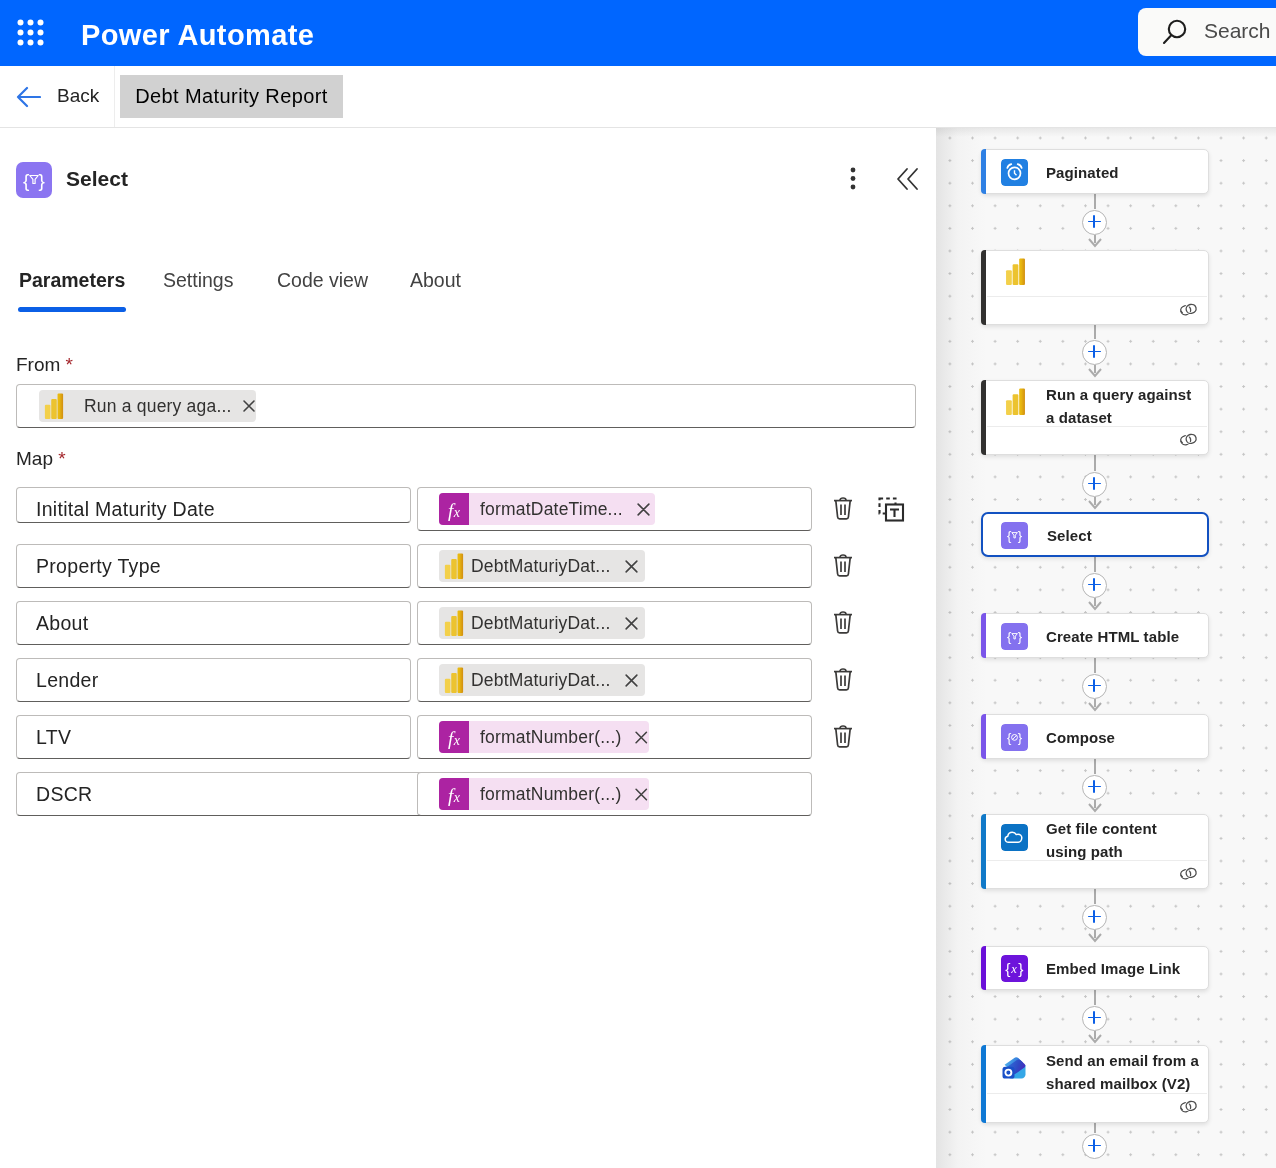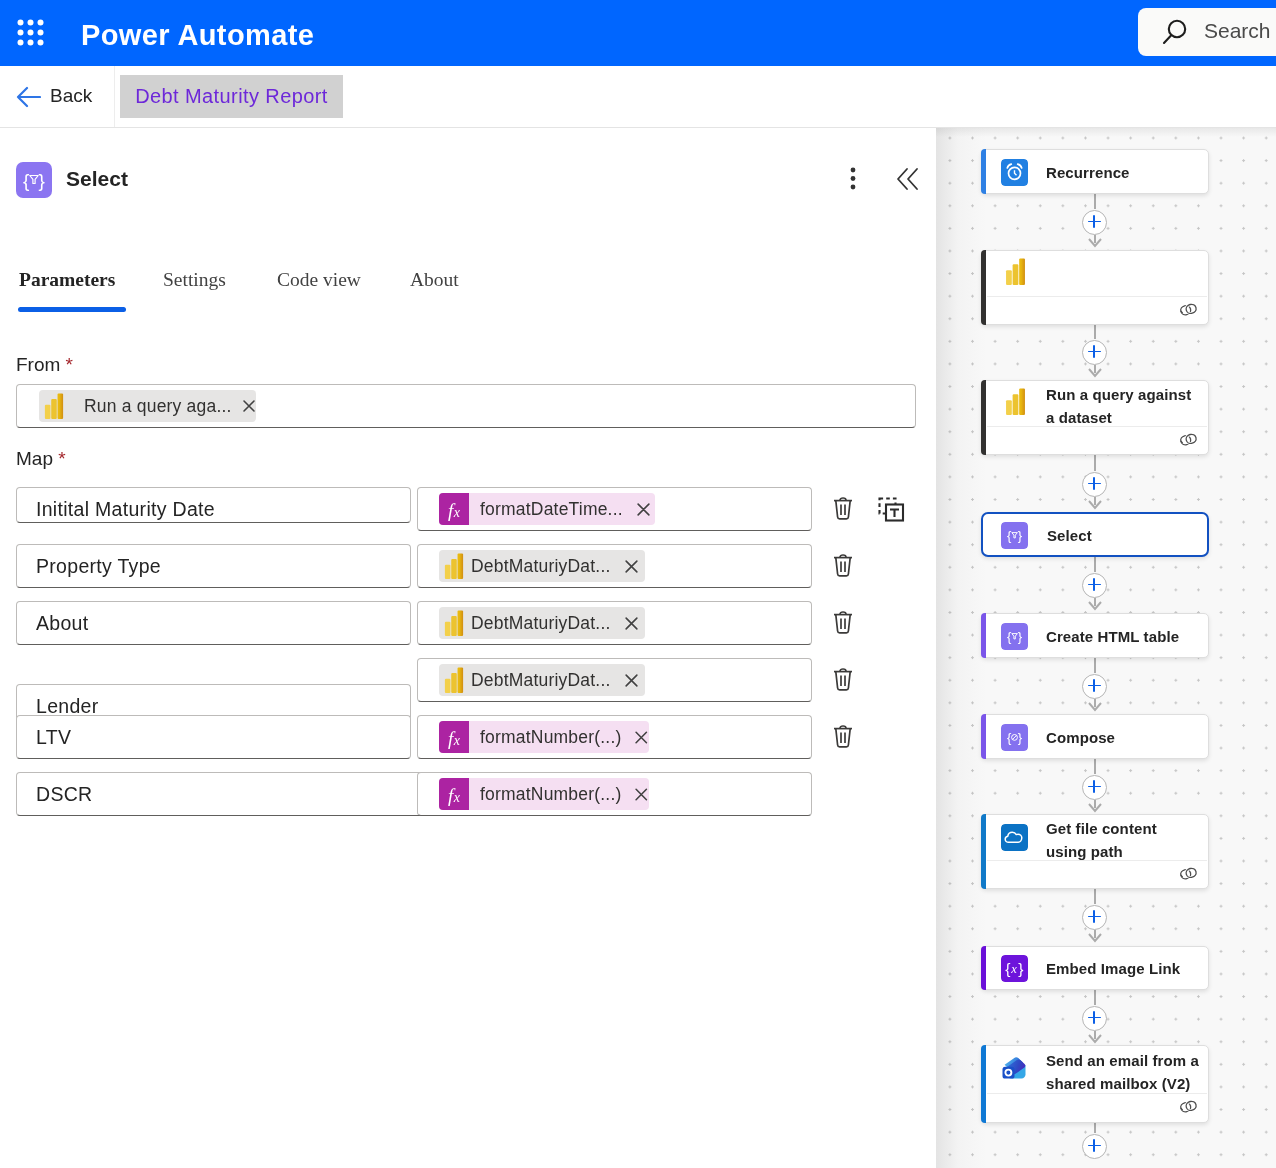--- a/index.html
+++ b/index.html
@@ -9,29 +9,29 @@
 
   
   .topbar { position:absolute; left:0; top:0; width:1276px; height:66px; background:#0066FF; }
   .waffle { position:absolute; left:17px; top:19px; width:27px; height:27px; }
   .pa-title { position:absolute; left:81px; top:19px; color:#fff; font-size:29px; font-weight:700; letter-spacing:0.4px; }
   .searchbox { position:absolute; left:1138px; top:8px; width:140px; height:48px; background:#FAFAF9; border-radius:8px 0 0 8px; }
   .search-txt { position:absolute; left:66px; top:11px; font-size:21px; color:#4a4a4a; white-space:nowrap; }
 
   
   .navbar { position:absolute; left:0; top:66px; width:1276px; height:62px; background:#fff; border-bottom:1px solid #E4E4E4; }
-  .back-txt { position:absolute; left:50px; top:85px; font-size:19px; color:#242424; }
-  .flowname { position:absolute; left:120px; top:75px; width:223px; height:43px; background:#D1D1D1; color:#6d28d9; font-size:20px; line-height:43px; text-align:center; letter-spacing:0.4px; }
+  .back-txt { position:absolute; left:57px; top:85px; font-size:19px; color:#242424; }
+  .flowname { position:absolute; left:120px; top:75px; width:223px; height:43px; background:#D1D1D1; color:#000000; font-size:20px; line-height:43px; text-align:center; letter-spacing:0.4px; }
 
   
   .leftpanel { position:absolute; left:0; top:128px; width:936px; height:1040px; background:#fff; }
   .sel-icon { position:absolute; left:16px; top:162px; width:36px; height:36px; background:#8B75F1; border-radius:7px; }
   .sel-title { position:absolute; left:66px; top:167px; font-size:21px; font-weight:700; color:#242424; }
 
-  .tab { position:absolute; top:269px; font-size:19.5px; color:#424242;font-family:Liberation Serif, serif; }
+  .tab { position:absolute; top:269px; font-size:19.5px; color:#424242; }
   .tab.active { font-weight:700; color:#242424; }
   .tab-underline { position:absolute; left:18px; top:307px; width:108px; height:5px; background:#0B5FE6; border-radius:2.5px; }
 
   .field-label { position:absolute; font-size:19px; color:#242424; }
   .req { color:#A4262C; }
 
   .inputbox { position:absolute; background:#fff; border:1px solid #BDBBB9; border-bottom-color:#605E5C; border-radius:4px; }
   .lefttext { font-size:19.5px; color:#242424; line-height:42px; padding-left:19px; white-space:nowrap; letter-spacing:0.3px; }
 
   .tag { position:absolute; height:32px; border-radius:4px; display:flex; align-items:center; overflow:hidden; }
@@ -194,21 +194,21 @@
 <div class="tag tag-gray" style="left:439px;top:607px;width:206px">
   <svg style="margin-left:5px" width="20" height="26" viewBox="0 0 22 30">
       <use href="#pbi"></use>
     </svg>
   <span class="tag-txt" style="margin-left:7px">DebtMaturiyDat...</span>
   <svg style="margin-left:13px" width="15" height="15" viewBox="0 0 14 14">
       <path d="M2 2 L12 12 M12 2 L2 12" stroke="#424242" stroke-width="1.5" stroke-linecap="round"></path>
     </svg>
 </div>
 
-<div class="inputbox" style="left:16px;top:684px;width:395px;height:44px">
+<div class="inputbox" style="left:16px;top:658px;width:395px;height:44px">
     <div class="lefttext">Lender</div>
   </div>
 <div class="inputbox" style="left:417px;top:658px;width:395px;height:44px"></div>
 <div class="tag tag-gray" style="left:439px;top:664px;width:206px">
   <svg style="margin-left:5px" width="20" height="26" viewBox="0 0 22 30">
       <use href="#pbi"></use>
     </svg>
   <span class="tag-txt" style="margin-left:7px">DebtMaturiyDat...</span>
   <svg style="margin-left:13px" width="15" height="15" viewBox="0 0 14 14">
       <path d="M2 2 L12 12 M12 2 L2 12" stroke="#424242" stroke-width="1.5" stroke-linecap="round"></path>
@@ -316,21 +316,21 @@
 <div class="plus" style="top:1133.5px"></div>
 
 <div class="node" style="top:149px;height:45px">
   <div class="stripe" style="background:#2E80E4"></div>
   <svg class="node-icon" style="top:9px" width="27" height="27" viewBox="0 0 27 27">
     <rect width="27" height="27" rx="4" fill="#2180E2"></rect>
     <circle cx="13.5" cy="14.3" r="6" fill="none" stroke="#fff" stroke-width="1.7"></circle>
     <path d="M13.5 11.2 v3.1 l2 1.9" fill="none" stroke="#fff" stroke-width="1.4"></path>
     <path d="M6.3 8.9 Q7.2 5.9 10.3 5.1 M20.7 8.9 Q19.8 5.9 16.7 5.1" stroke="#fff" stroke-width="1.7" fill="none" stroke-linecap="round"></path>
   </svg>
-  <div class="node-title" style="top:11px">Recurrence</div>
+  <div class="node-title" style="top:11px">Paginated</div>
 </div>
 
 <div class="node" style="top:250px;height:75px">
   <div class="stripe" style="background:#323130"></div>
   <svg class="node-icon" style="left:20px;top:7px" width="22" height="30" viewBox="0 0 22 30">
       <use href="#pbi"></use>
     </svg>
   <div class="node-div" style="top:45px"></div>
   <svg class="abs" style="right:10px;top:52px;transform:rotate(-14deg)" width="19" height="13" viewBox="0 0 19 13">
     <ellipse cx="6.6" cy="6.5" rx="5" ry="4.5" fill="none" stroke="#4f4f4f" stroke-width="1.35"></ellipse>

